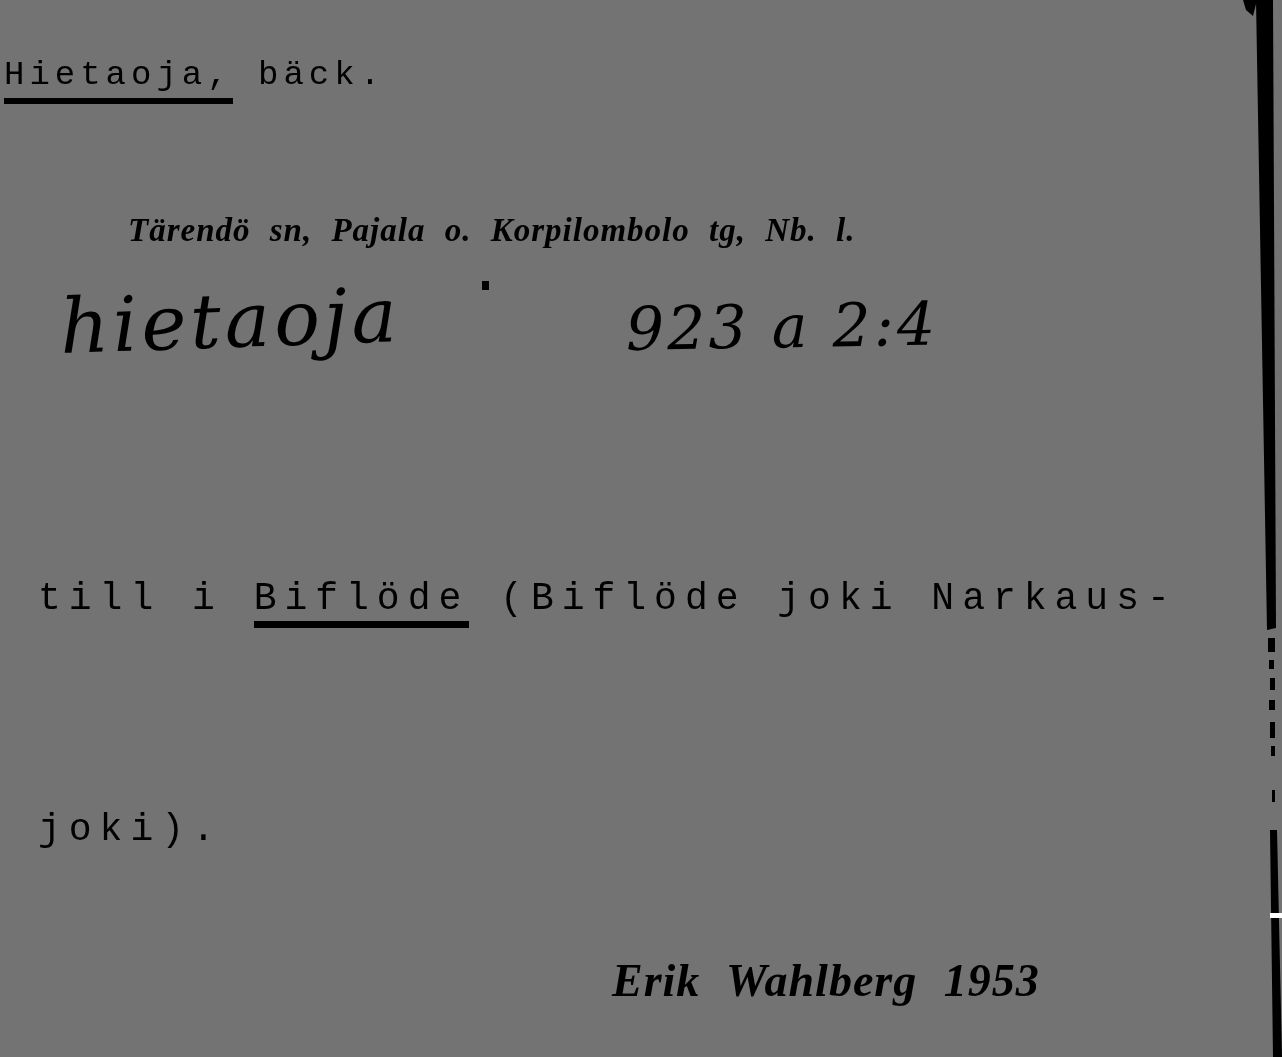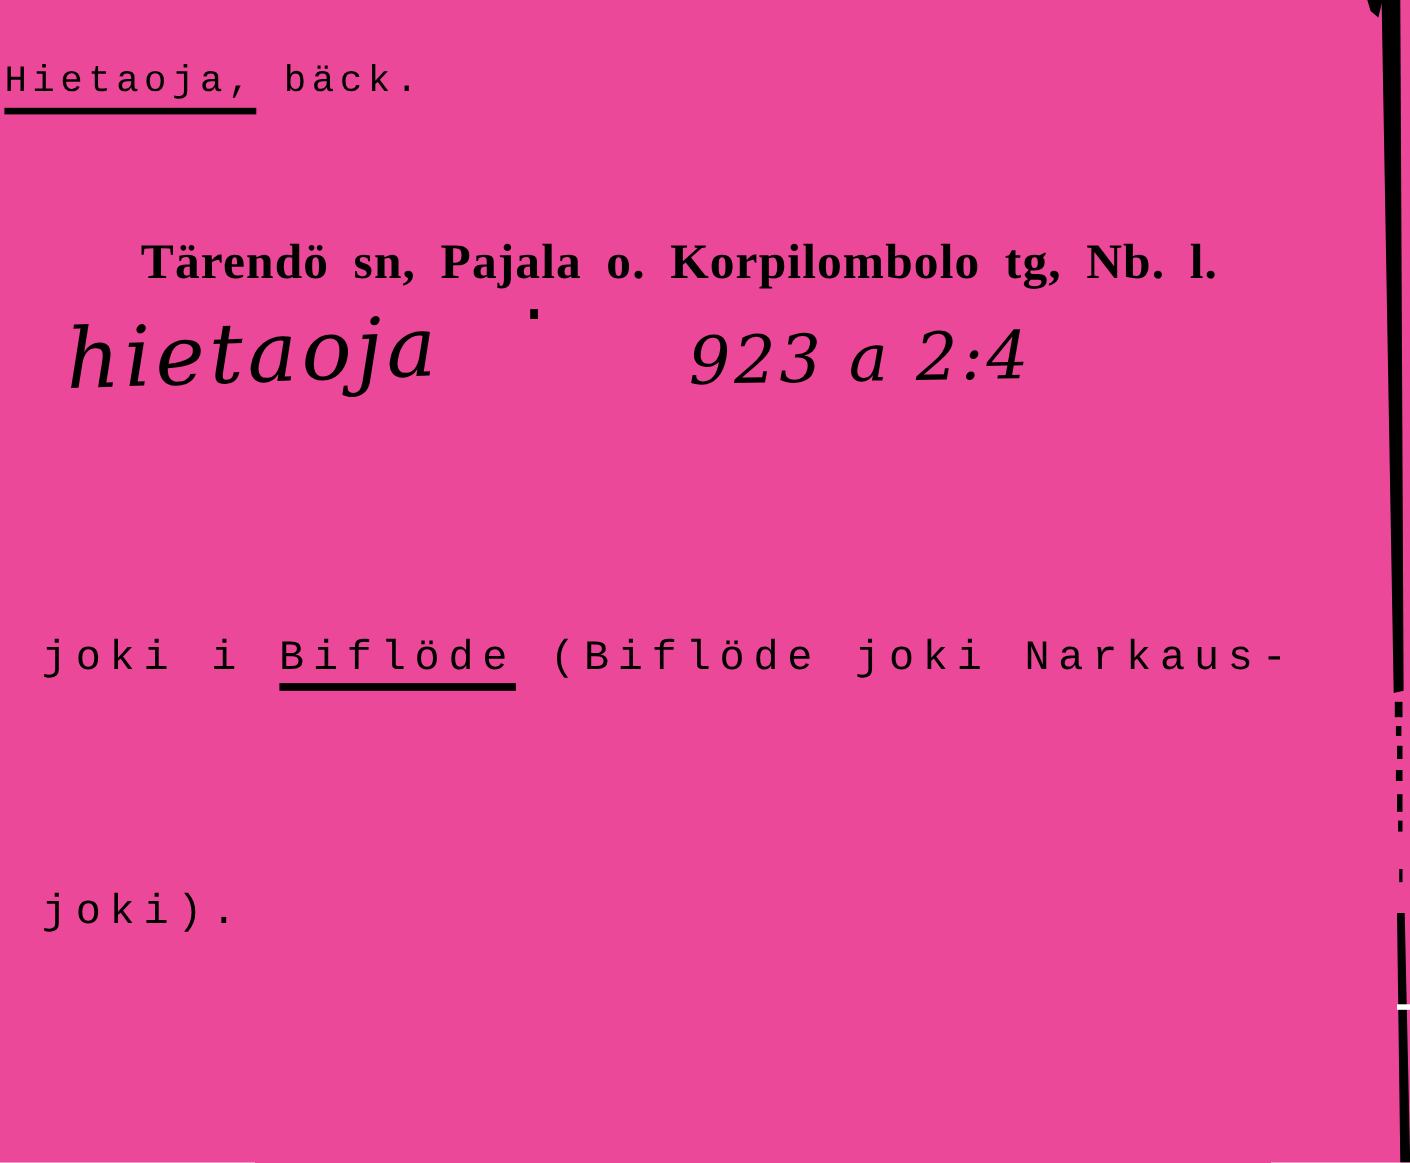--- a/index.html
+++ b/index.html
@@ -1,20 +1,20 @@
 <!DOCTYPE html>
 <html><head>
 <meta charset="utf-8">
 <style>
   html, body { margin: 0; padding: 0; background: #ffffff; }
   .card {
     position: relative;
     width: 1282px;
     height: 1057px;
-    background: #ec4899;
+    background: #737373;
     color: #000000;
     overflow: hidden;
   }
   .typewriter {
     font-family: "Liberation Mono", "DejaVu Sans Mono", monospace;
     color: #000000;
     white-space: pre;
   }
   .headword-line {
     position: absolute;
@@ -25,22 +25,23 @@
   }
   .headword-underlined {
     border-bottom: 6px solid #000000;
     padding-bottom: 4px;
   }
   .location-line {
     position: absolute;
     left: 128px;
     top: 212px;
     font-family: "Liberation Serif", "DejaVu Serif", serif;
+    font-style: italic;
     font-weight: bold;
-    font-size: 45px;
+    font-size: 33px;
     letter-spacing: 1px;
     word-spacing: 10px;
     white-space: pre;
   }
   .handwritten {
     font-family: "DejaVu Serif", serif;
     font-style: italic;
     color: #000000;
     white-space: pre;
   }
@@ -101,24 +102,25 @@
 
   <div class="typewriter headword-line"><span class="headword-underlined">Hietaoja,</span><span> bäck.</span></div>
 
   <div class="location-line">Tärendö sn, Pajala o. Korpilombolo tg, Nb. l.</div>
 
   <div class="handwritten handwritten-name">hietaoja</div>
 
   <div class="handwritten handwritten-ref">923 a 2:4</div>
 
   <div class="typewriter body-text">
-    <div><span>joki i </span><span class="u">Biflöde</span><span> (Biflöde joki Narkaus-</span></div>
+    <div><span>till i </span><span class="u">Biflöde</span><span> (Biflöde joki Narkaus-</span></div>
     <div>joki).</div>
   </div>
 
+  <div class="signature">Erik Wahlberg 1953</div>
 
   <svg class="artifact-svg" viewBox="0 0 1282 1057" aria-hidden="true">
 
     <polygon points="1243,0 1257,0 1253,16 1246,10" fill="#000000"></polygon>
 
     <polygon points="1256,0 1273,0 1276,628 1267,630" fill="#000000"></polygon>
 
     <rect x="1268" y="638" width="7" height="14" fill="#000000"></rect>
     <rect x="1269" y="660" width="5" height="9" fill="#000000"></rect>
     <rect x="1270" y="678" width="5" height="12" fill="#000000"></rect>

